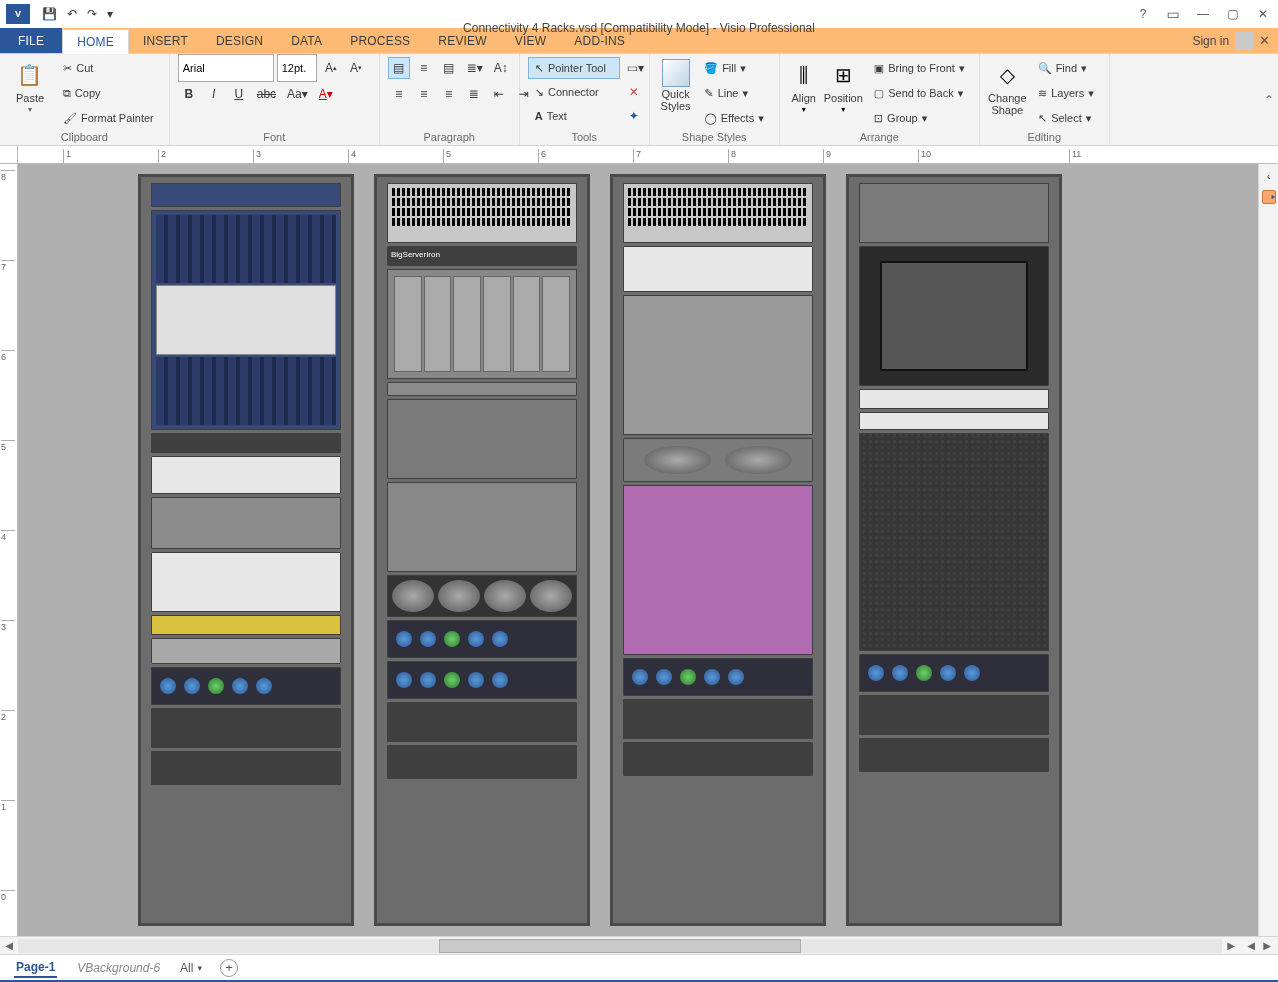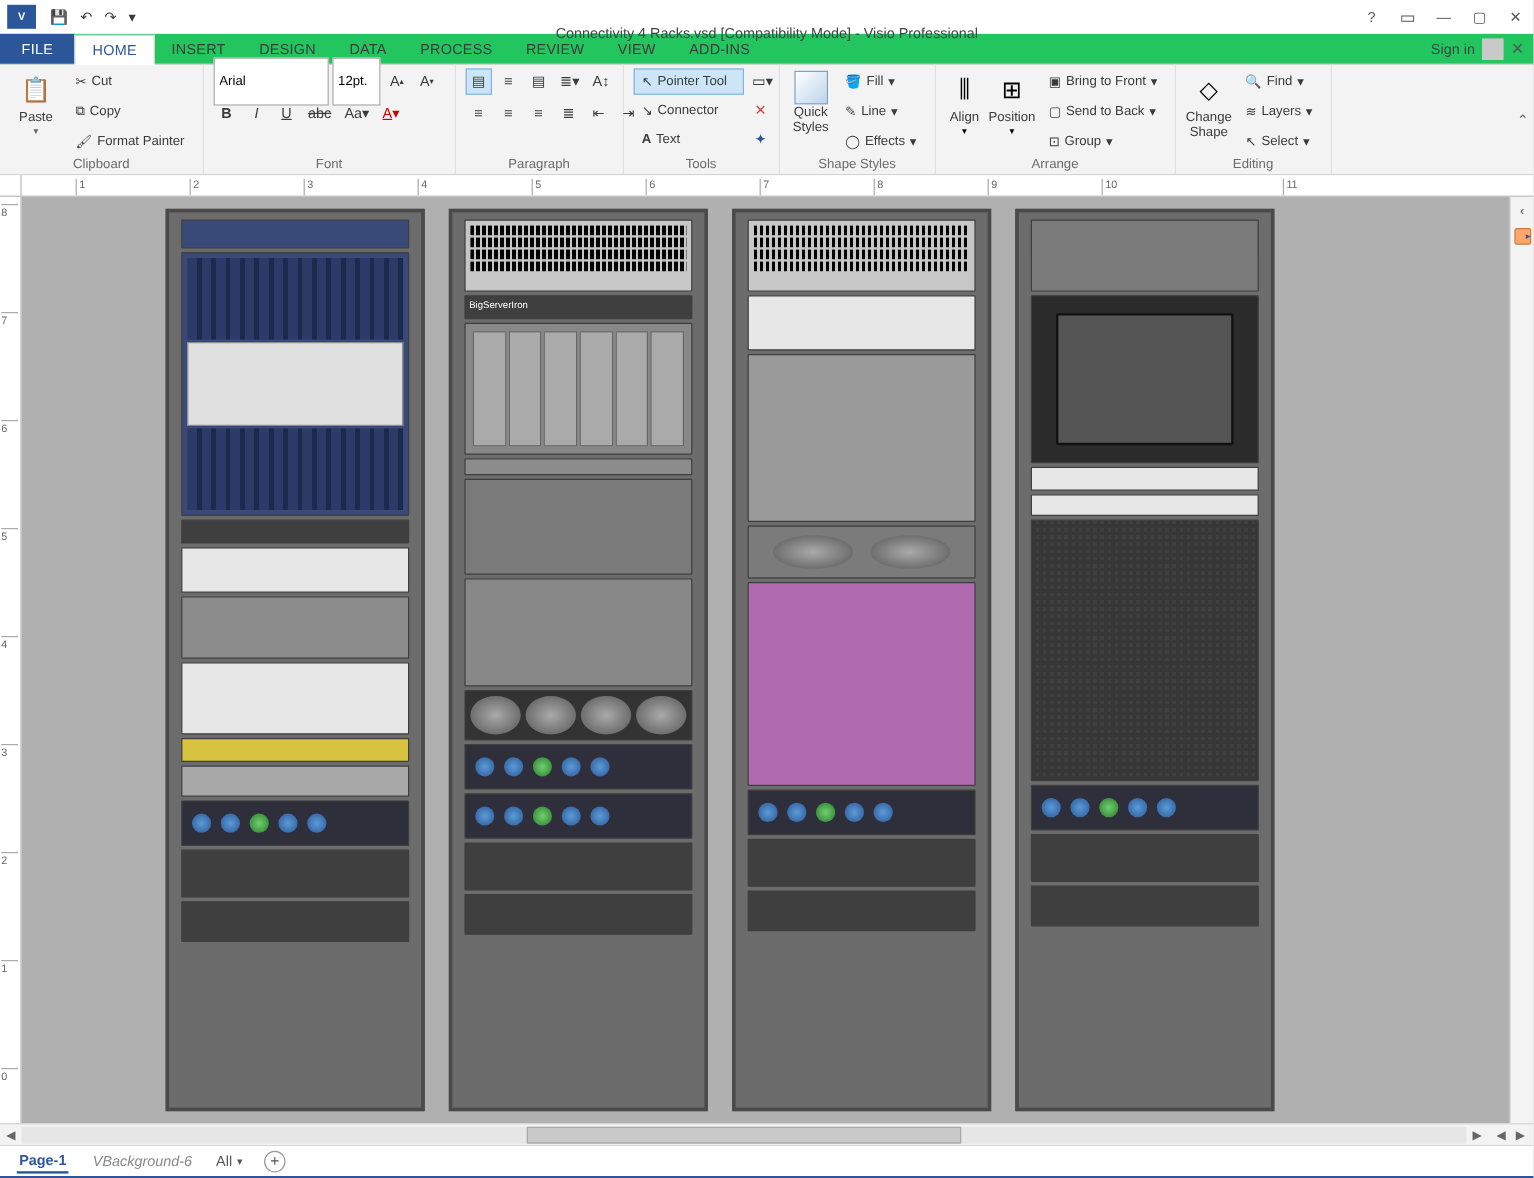--- a/index.html
+++ b/index.html
@@ -8,21 +8,21 @@
 
 .titlebar { height: 28px; background: #fff; display: flex; align-items: center; color: #444; position: relative; }
 .titlebar .app-icon { width: 24px; height: 20px; background: #2b579a; margin: 0 6px; display: flex; align-items: center; justify-content: center; color: #fff; font-size: 9px; font-weight: bold; }
 .titlebar .qat { display: flex; gap: 10px; padding: 0 6px; }
 .titlebar .qat span { color: #3b3b3b; font-size: 12px; cursor: default; }
 .titlebar .title { position: absolute; left: 50%; transform: translateX(-50%); font-size: 12px; color: #444; margin-top: 28px; }
 .titlebar .win-controls { position: absolute; right: 0; display: flex; gap: 0; align-items: center; }
 .titlebar .win-controls div { width: 30px; height: 24px; display: flex; align-items: center; justify-content: center; color: #555; font-size: 12px; }
 
 
-.tabstrip { height: 26px; display: flex; align-items: stretch; background: #22c55e; border-bottom: 1px solid #d4d4d4; }
+.tabstrip { height: 26px; display: flex; align-items: stretch; background: #fdba74; border-bottom: 1px solid #d4d4d4; }
 .tabstrip .tab { padding: 0 14px; display: flex; align-items: center; font-size: 12px; color: #3b3b3b; cursor: default; text-transform: uppercase; letter-spacing: .2px;}
 .tabstrip .tab.file { background: #2b579a; color: #fff; padding: 0 18px; }
 .tabstrip .tab.active { color: #2b579a; border: 1px solid #d4d4d4; border-bottom: 1px solid #fff; background: #fff; position: relative; top: 1px; }
 .tabstrip .spacer { flex: 1; }
 .tabstrip .signin { display: flex; align-items: center; gap: 6px; padding: 0 8px; color: #444; }
 .tabstrip .signin .avatar { width: 18px; height: 18px; background: #c9c9c9; }
 .tabstrip .signin .x { font-size: 13px; color: #555; }
 
 
 .ribbon { height: 92px; background: #f3f3f3; border-bottom: 1px solid #d4d4d4; display: flex; }
@@ -30,21 +30,21 @@
 .group .body { flex: 1; display: flex; gap: 4px; align-items: flex-start; }
 .group .label { text-align: center; font-size: 11px; color: #6b6b6b; padding-bottom: 2px; position: relative; }
 .ribbon .big { display: flex; flex-direction: column; align-items: center; gap: 1px; width: 44px; padding-top: 2px; }
 .ribbon .big .ico { width: 32px; height: 32px; display: flex; align-items: center; justify-content: center; font-size: 20px; }
 .ribbon .big .txt { font-size: 11px; color: #3b3b3b; text-align: center; line-height: 12px; }
 .ribbon .rows { display: flex; flex-direction: column; gap: 3px; }
 .ribbon .row { display: flex; gap: 3px; align-items: center; height: 22px; }
 .ribbon .btn { height: 22px; min-width: 22px; display: flex; align-items: center; justify-content: center; border: 1px solid transparent; font-size: 12px; color: #3b3b3b; padding: 0 3px; cursor: default; }
 .ribbon .btn.sel { background: #cde6f7; border-color: #7fb5e0; }
 .ribbon .btn.txt { font-size: 11px; gap: 4px; padding: 0 6px; justify-content: flex-start; white-space: nowrap;}
-.ribbon select, .ribbon input { height: 40px; border: 1px solid #ababab; font-size: 11px; padding: 0 4px; background: #fff; }
+.ribbon select, .ribbon input { height: 28px; border: 1px solid #ababab; font-size: 11px; padding: 0 4px; background: #fff; }
 .collapse-caret { align-self: center; padding: 4px; color: #666; }
 
 
 .workspace { position: relative; height: 808px; background: #e9e9e9; display: flex; flex-direction: column; }
 .ruler-h { height: 18px; background: #fff; border-bottom: 1px solid #b9b9b9; display: flex; }
 .ruler-h .corner { width: 18px; border-right: 1px solid #b9b9b9; }
 .ruler-h .ticks { flex: 1; position: relative; overflow: hidden; }
 .ruler-h .ticks div { position: absolute; bottom: 0; font-size: 9px; color: #666; border-left: 1px solid #aaa; padding-left: 2px; height: 14px; }
 .wa-body { flex: 1; display: flex; overflow: hidden; }
 .ruler-v { width: 18px; background: #fff; border-right: 1px solid #b9b9b9; position: relative; }

